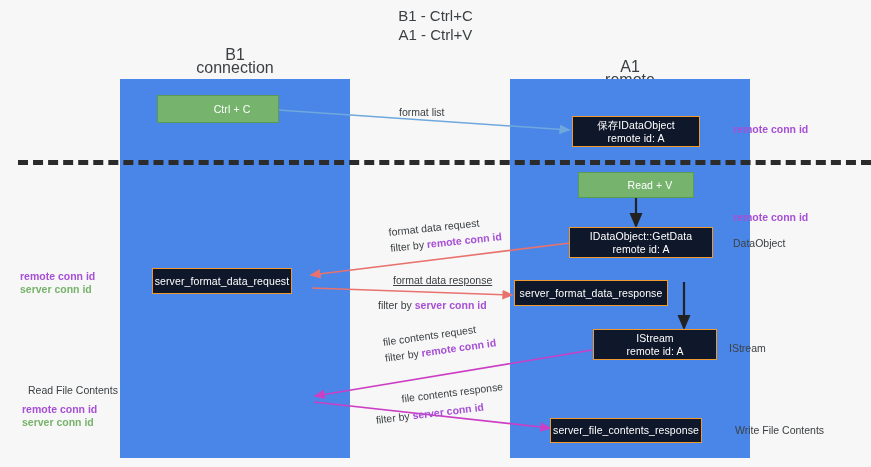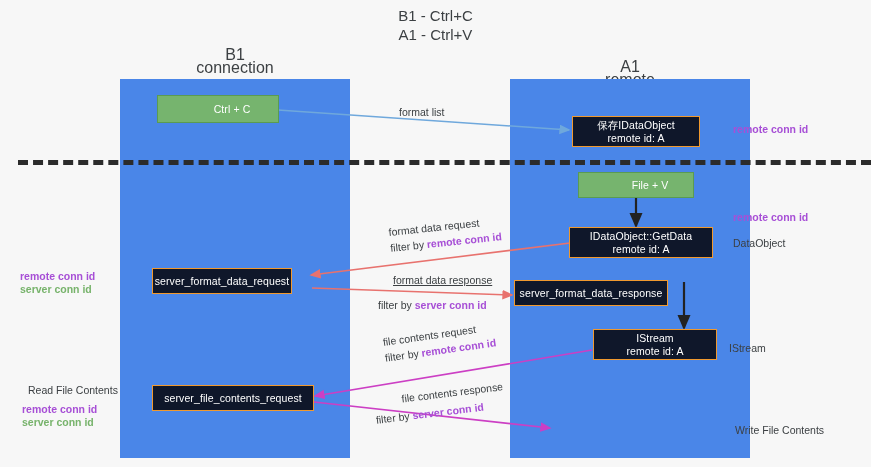--- a/index.html
+++ b/index.html
@@ -110,21 +110,21 @@
 
   <div class="abs box green" style="left:157px;top:95px;width:122px;height:28px;">Ctrl + C</div>
 
   <div class="abs box orange" style="left:572px;top:116px;width:128px;height:31px;">保存IDataObject
 remote id: A</div>
 
   <div class="abs lbl purple" style="left:733px;top:123px;">remote conn id</div>
 
   <div class="abs lbl" style="left:399px;top:106px;">format list</div>
 
-  <div class="abs box green" style="left:578px;top:172px;width:116px;height:26px;">File + V</div>
+  <div class="abs box green" style="left:578px;top:172px;width:116px;height:26px;">Read + V</div>
 
   <div class="abs box orange" style="left:569px;top:227px;width:144px;height:31px;">IDataObject::GetData
 remote id: A</div>
 
   <div class="abs lbl purple" style="left:733px;top:211px;">remote conn id</div>
   <div class="abs lbl" style="left:733px;top:237px;">DataObject</div>
 
   <div class="abs rot" style="left:388px;top:226px;transform:rotate(-6deg);">
     <div class="lbl">format data request</div>
     <div class="lbl" style="margin-top:3px;">
@@ -151,25 +151,25 @@
     <div class="lbl">file contents request</div>
     <div class="lbl" style="margin-top:3px;">
       <span>filter by </span><span class="lbl purple" style="display:inline;">remote conn id</span>
     </div>
   </div>
 
   <div class="abs lbl" style="left:28px;top:384px;">Read File Contents</div>
   <div class="abs lbl purple" style="left:22px;top:403px;">remote conn id</div>
   <div class="abs lbl green" style="left:22px;top:416px;">server conn id</div>
 
-  <div class="abs box orange" style="left:152px;top:385px;width:162px;height:26px;">server_file_contents_request</div>
 
   <div class="abs rot" style="left:373px;top:396px;transform:rotate(-7deg);">
     <div class="lbl" style="margin-left:28px;">file contents response</div>
     <div class="lbl" style="margin-top:5px;">
       <span>filter by </span><span class="lbl purple" style="display:inline;">server conn id</span>
     </div>
   </div>
 
+  <div class="abs box orange" style="left:550px;top:418px;width:152px;height:25px;">server_file_contents_response</div>
 
   <div class="abs lbl" style="left:735px;top:424px;">Write File Contents</div>
 
 </div>
 
 </body></html>

